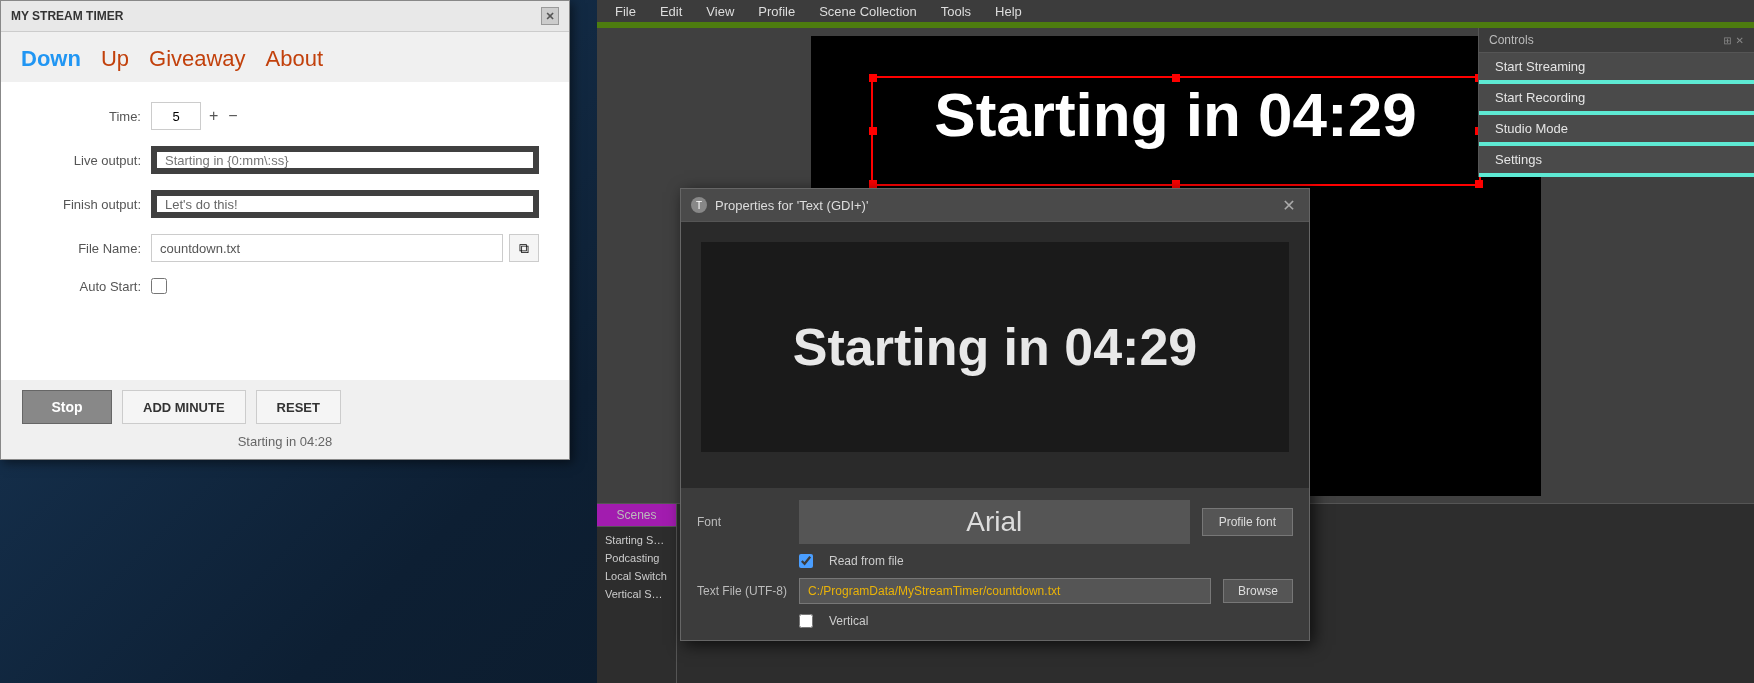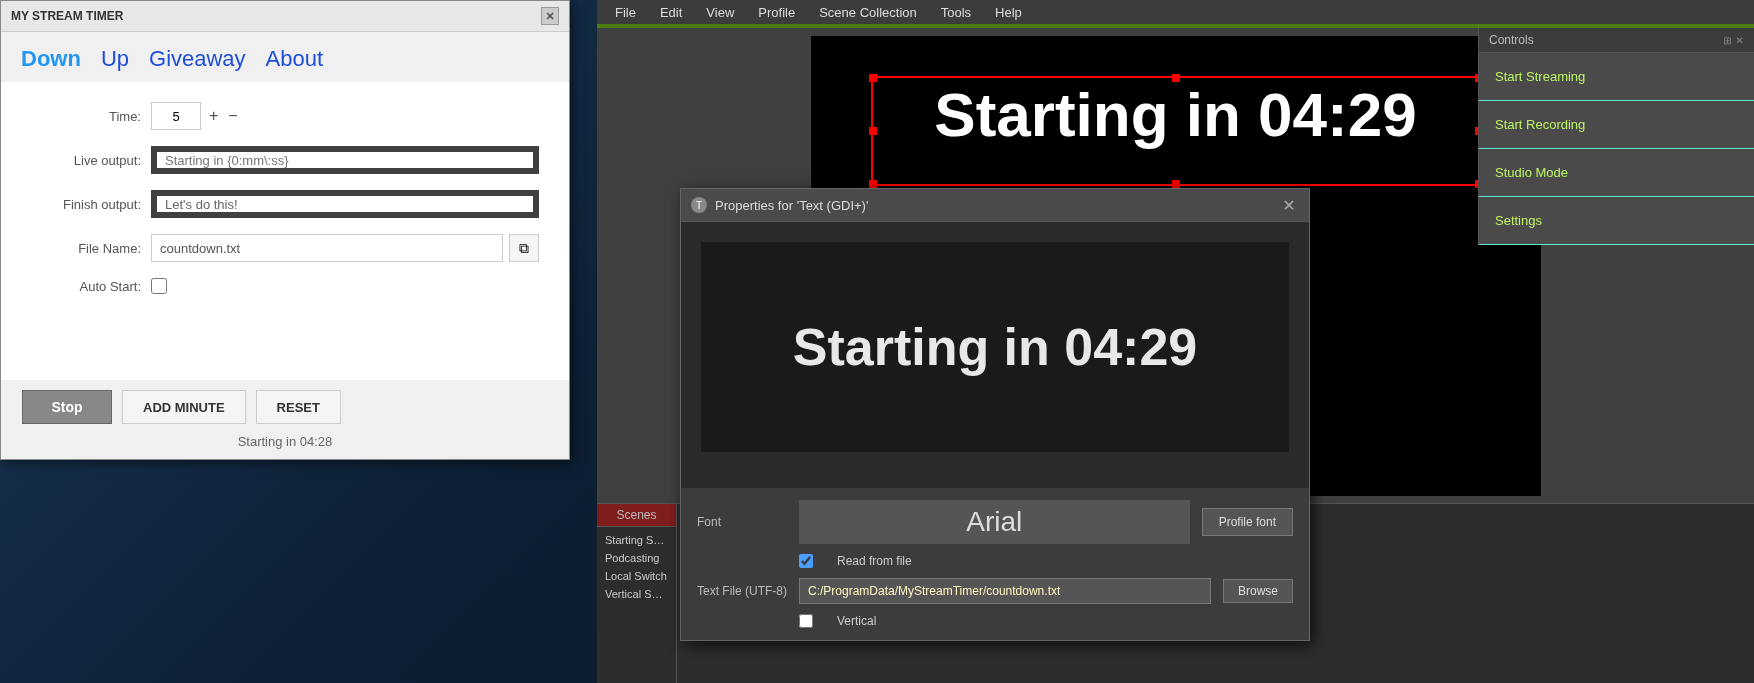--- a/index.html
+++ b/index.html
@@ -62,21 +62,21 @@
     .timer-nav {
       display: flex;
       gap: 20px;
       padding: 14px 20px 10px 20px;
       font-size: 22px;
       font-weight: 400;
     }
 
     .timer-nav-item {
       cursor: pointer;
-      color: #1d4ed8;
+      color: #c2410c;
     }
 
     .timer-nav-item.active {
       color: #2196F3;
       font-weight: 600;
     }
 
     .timer-content {
       background: #fff;
       flex: 1;
@@ -227,21 +227,21 @@
     }
 
     
     .obs-menubar {
       background: #3c3c3c;
       display: flex;
       align-items: center;
       height: 28px;
       padding: 0 8px;
       gap: 4px;
-      border-bottom: 4px solid #4d7c0f;
+      border-bottom: 6px solid #4d7c0f;
     }
 
     .obs-menu-item {
       padding: 4px 10px;
       font-size: 13px;
       color: #ddd;
       cursor: pointer;
     }
 
     
@@ -312,21 +312,21 @@
 
     .scenes-panel {
       width: 80px;
       border-right: 1px solid #555;
       background: #2d2d2d;
       display: flex;
       flex-direction: column;
     }
 
     .scenes-header {
-      background: #7f1d1d;
+      background: #a21caf;
       padding: 4px 8px;
       font-size: 12px;
       color: #bbb;
       border-bottom: 1px solid #555;
       text-align: center;
     }
 
     .scene-list {
       flex: 1;
       overflow-y: auto;
@@ -457,39 +457,39 @@
       color: #ddd;
       padding: 6px 16px;
       font-size: 12px;
       cursor: pointer;
       white-space: nowrap;
     }
 
     .checkbox-row {
       display: flex;
       align-items: center;
-      gap: 24px;
+      gap: 16px;
     }
 
     .ctrl-checkbox {
       width: 14px;
       height: 14px;
       accent-color: #4a9eff;
     }
 
     .ctrl-checkbox-label {
       font-size: 12px;
       color: #ccc;
     }
 
     .text-file-input {
       flex: 1;
       background: #555;
       border: 1px solid #777;
-      color: #fef9c3;
+      color: #eab308;
       padding: 4px 8px;
       font-size: 12px;
       height: 26px;
     }
 
     .browse-btn {
       background: #555;
       border: 1px solid #777;
       color: #ddd;
       padding: 4px 14px;
@@ -528,26 +528,26 @@
 
     .ctrl-header-icon {
       font-size: 10px;
       color: #888;
       cursor: pointer;
     }
 
     .controls-btn {
       background: #4a4a4a;
       border: none;
-      color: #bef264;
-      padding: 16px 16px;
+      color: #e5e5e5;
+      padding: 6px 16px;
       text-align: left;
       font-size: 13px;
       cursor: pointer;
-      border-bottom: 1px solid #5eead4;
+      border-bottom: 4px solid #5eead4;
       width: 100%;
     }
   </style>
 </head>
 <body>
 
 <div class="bg"></div>
 
 <div class="stream-timer-window">
   <div class="window-titlebar">

